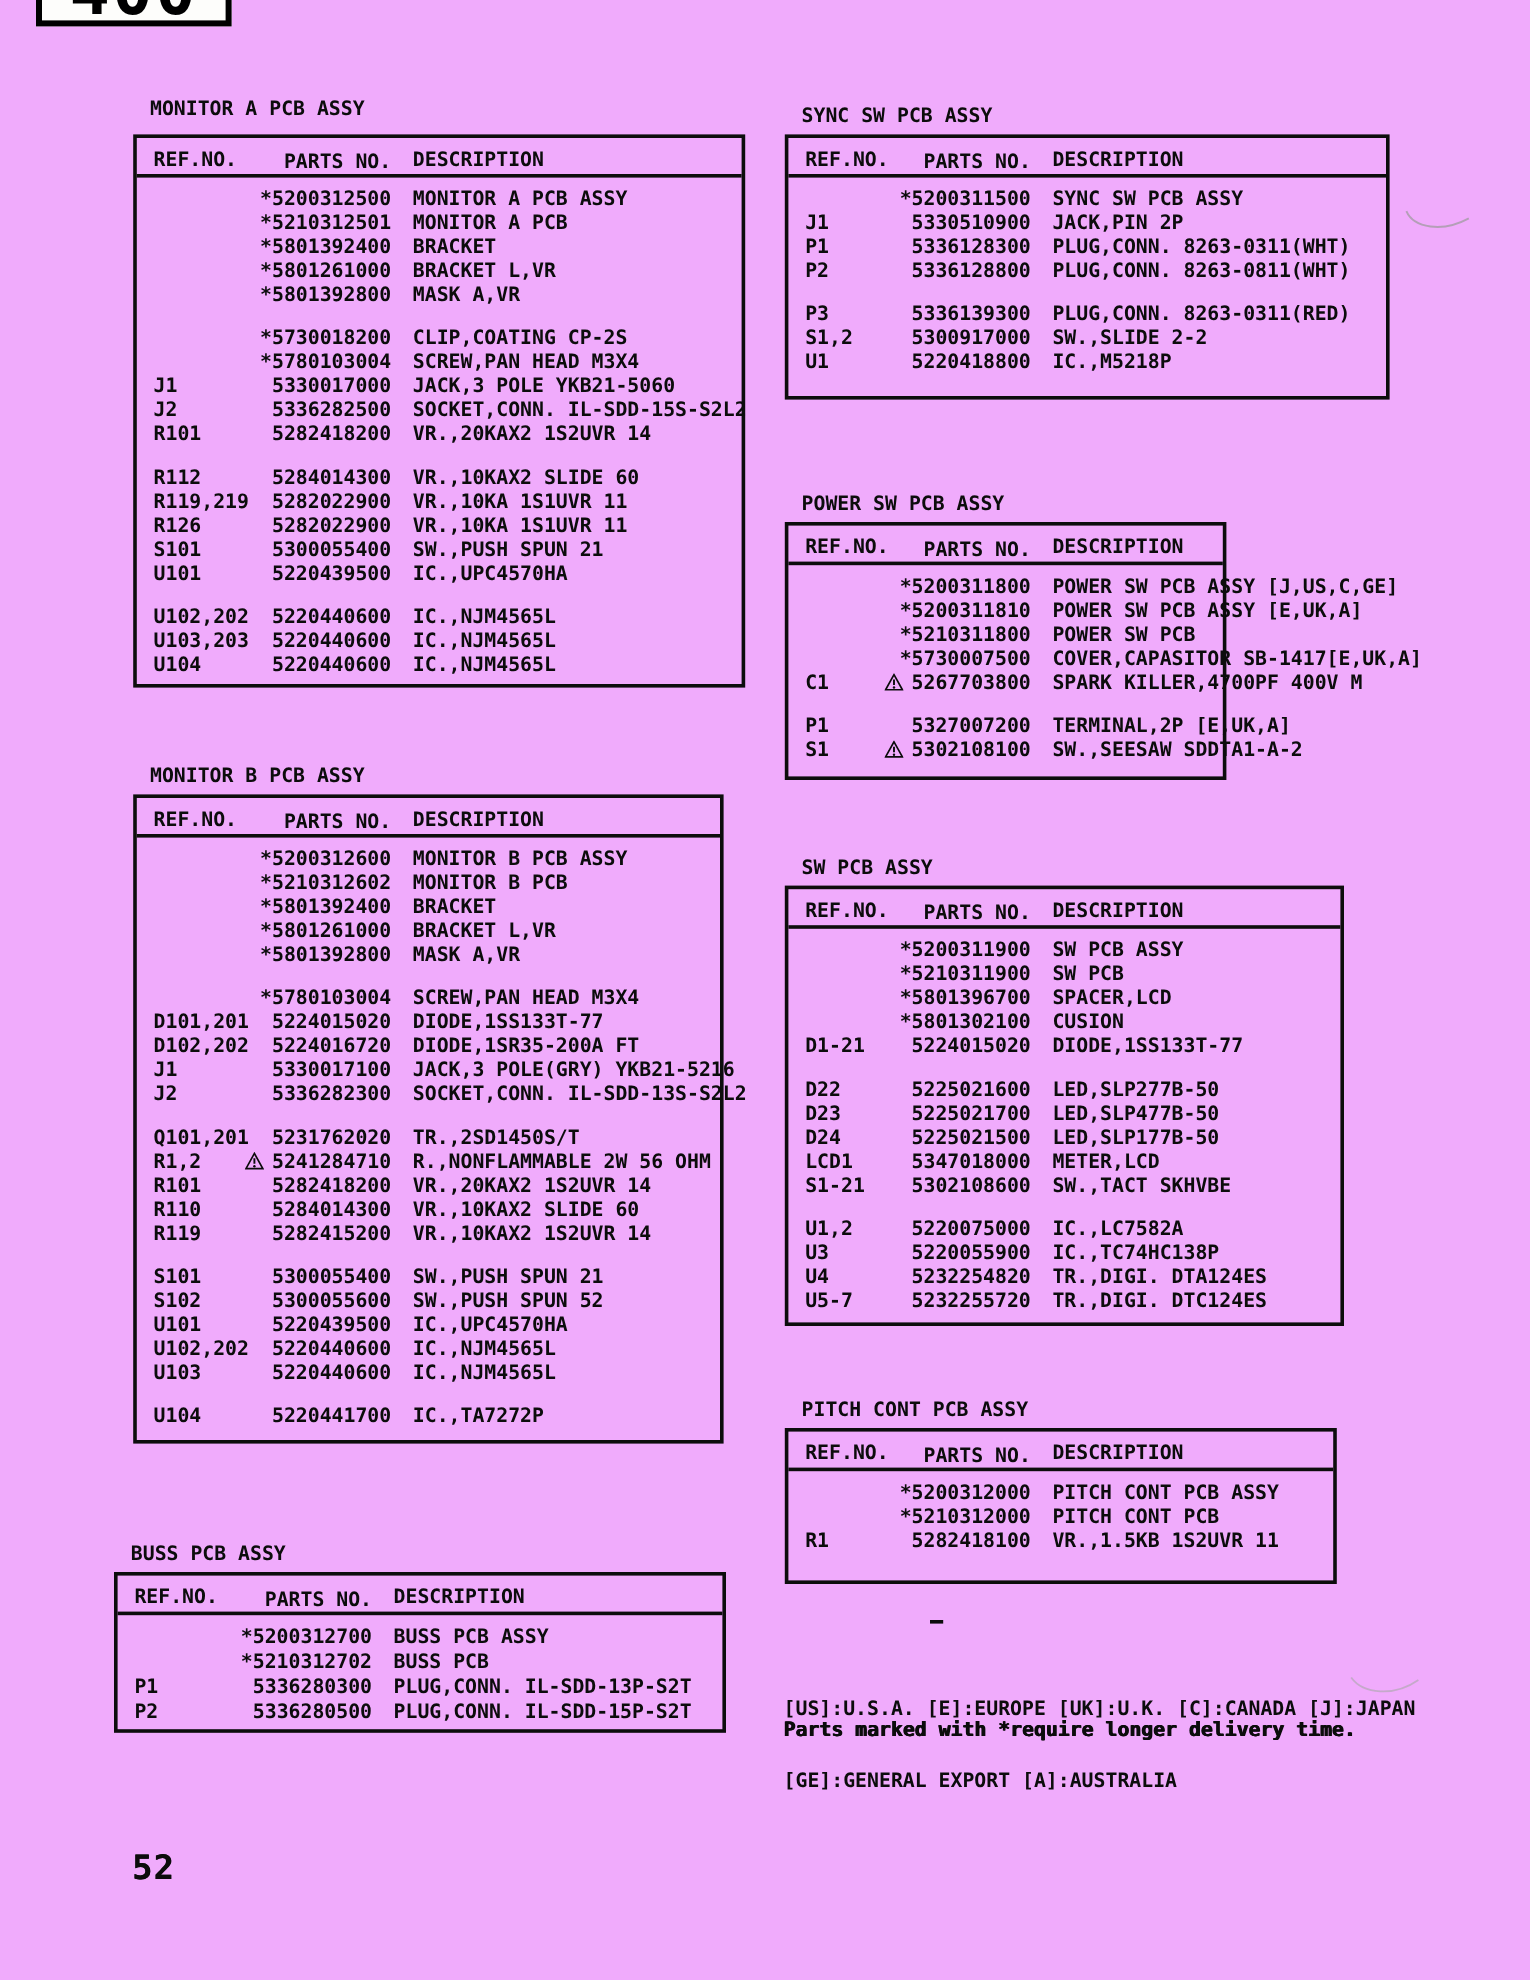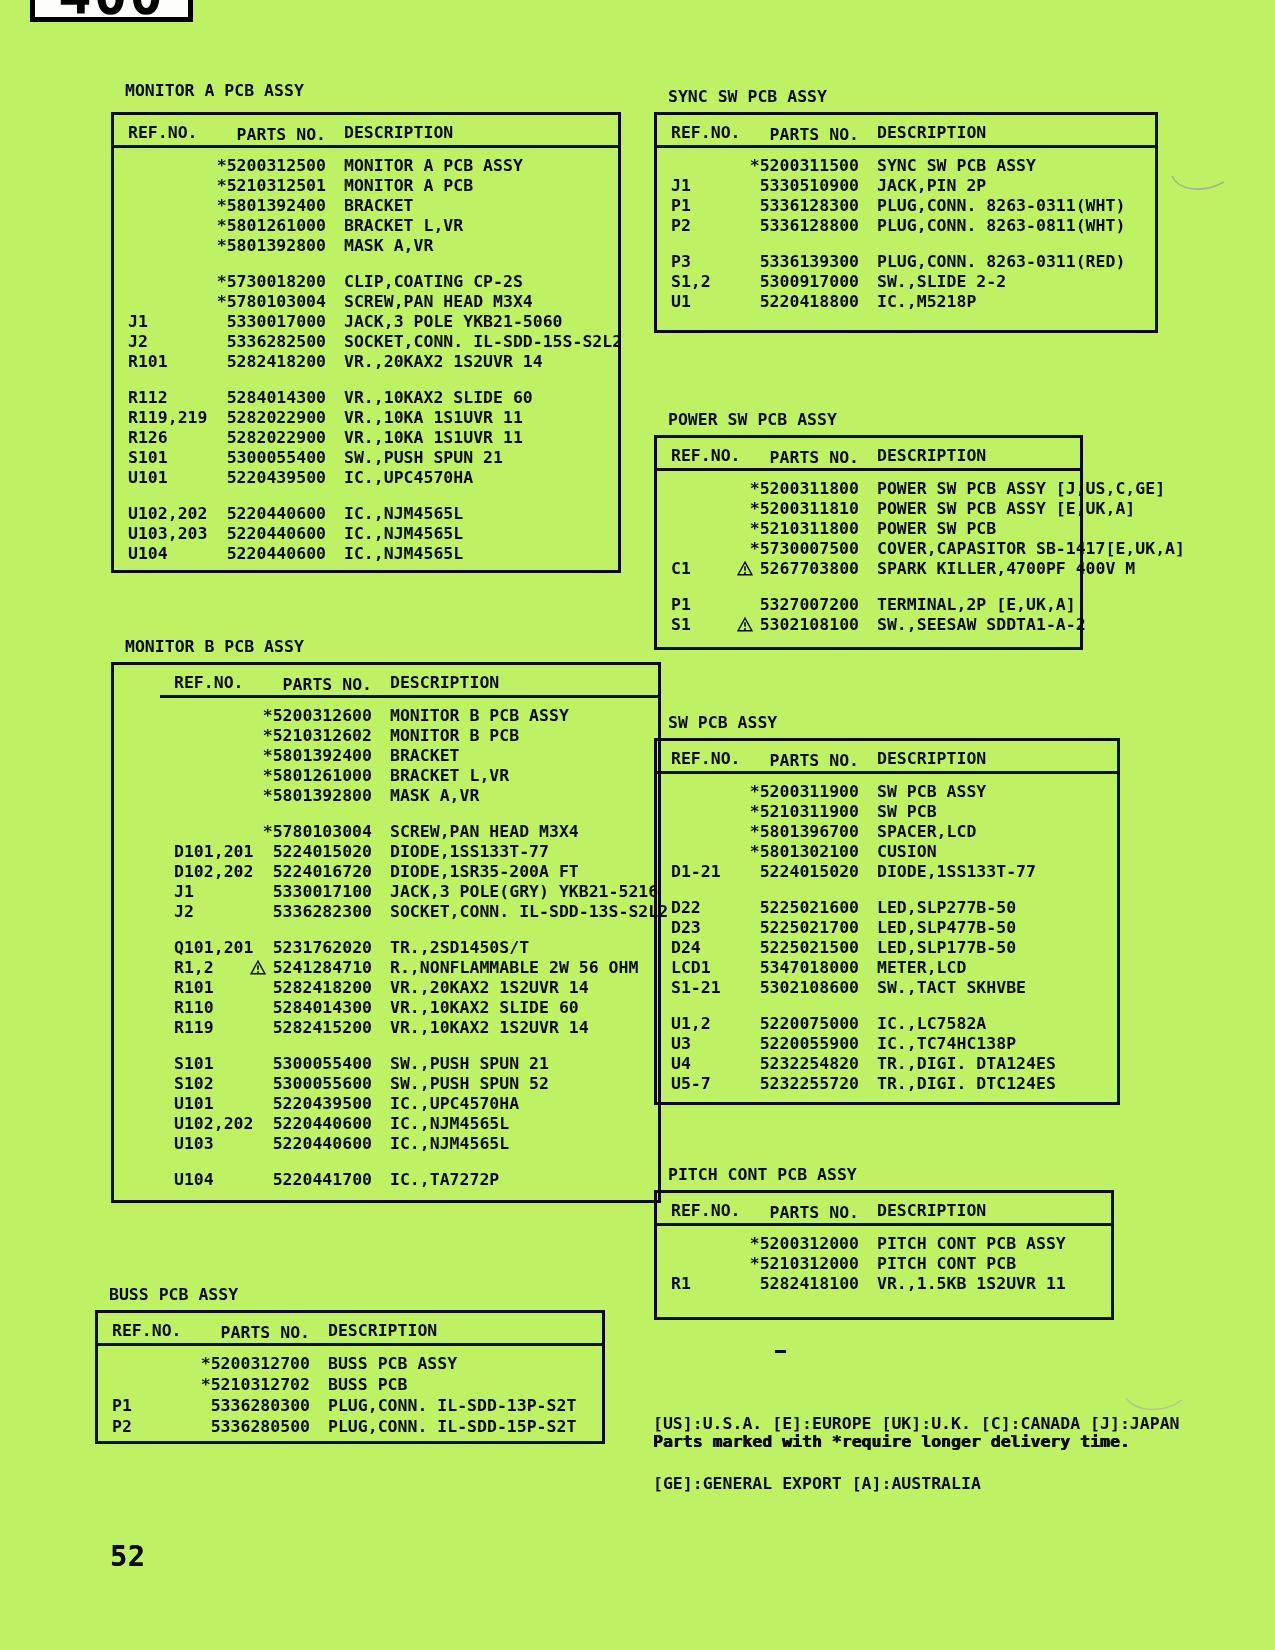--- a/index.html
+++ b/index.html
@@ -1,39 +1,39 @@
 <!DOCTYPE html>
 <html><head>
 <meta charset="utf-8">
 <style>
   html,body{margin:0;padding:0;background:#e8e8e8;}
   .page{
     position:relative; width:1275px; height:1650px; margin:0 auto;
-    background:#bef264; overflow:hidden; color:#0c0c0c;
+    background:#f0abfc; overflow:hidden; color:#0c0c0c;
     font-family:"DejaVu Sans Mono","Liberation Mono",monospace;
     font-weight:bold; font-size:16.5px;
   }
   
   .corner-box{
     position:absolute; left:30px; top:-50px; width:163px; height:72px;
     border:5px solid #000; box-sizing:border-box; background:#fdfdfb;
   }
   .corner-num{
     position:absolute; left:0; right:0; bottom:1px; text-align:center;
     font-size:56px; line-height:0.78; letter-spacing:2px; color:#000;
   }
   
   .tblock{position:absolute; border:3px solid #0d0d0d; box-sizing:border-box; background:transparent;}
   .ttitle{position:absolute; bottom:100%; left:11px; margin-bottom:9px; white-space:pre;}
   .t-monitor-a .ttitle{margin-bottom:15px;}
   .t-monitor-a{left:111px; top:112px; width:510px; height:461px;}
-  .t-monitor-b{left:111px; top:662px;  width:550px; height:541px;padding-left:46px;}
+  .t-monitor-b{left:111px; top:662px;  width:492px; height:541px;}
   .t-buss     {left:95px; top:1286px; width:510px; height:134px;margin-top:24px;}
   .t-sync     {left:654px; top:112px;  width:504px; height:221px;}
-  .t-power    {left:654px; top:435px;  width:429px; height:215px;}
+  .t-power    {left:654px; top:435px;  width:368px; height:215px;}
   .t-sw       {left:654px; top:738px;  width:466px; height:367px;}
   .t-pitch    {left:654px; top:1190px; width:460px; height:130px;}
   .thead{
     display:grid; height:33px; box-sizing:border-box;
     padding:8px 0 0 14px; border-bottom:3px solid #0d0d0d;
   }
   .rows{padding:7px 0 0 14px;}
   .row{display:grid; height:20px; align-items:center;}
   .t-buss .row{height:21px;}
   .cols-left  .thead,.cols-left  .row{grid-template-columns:90px 108px 1fr;}

